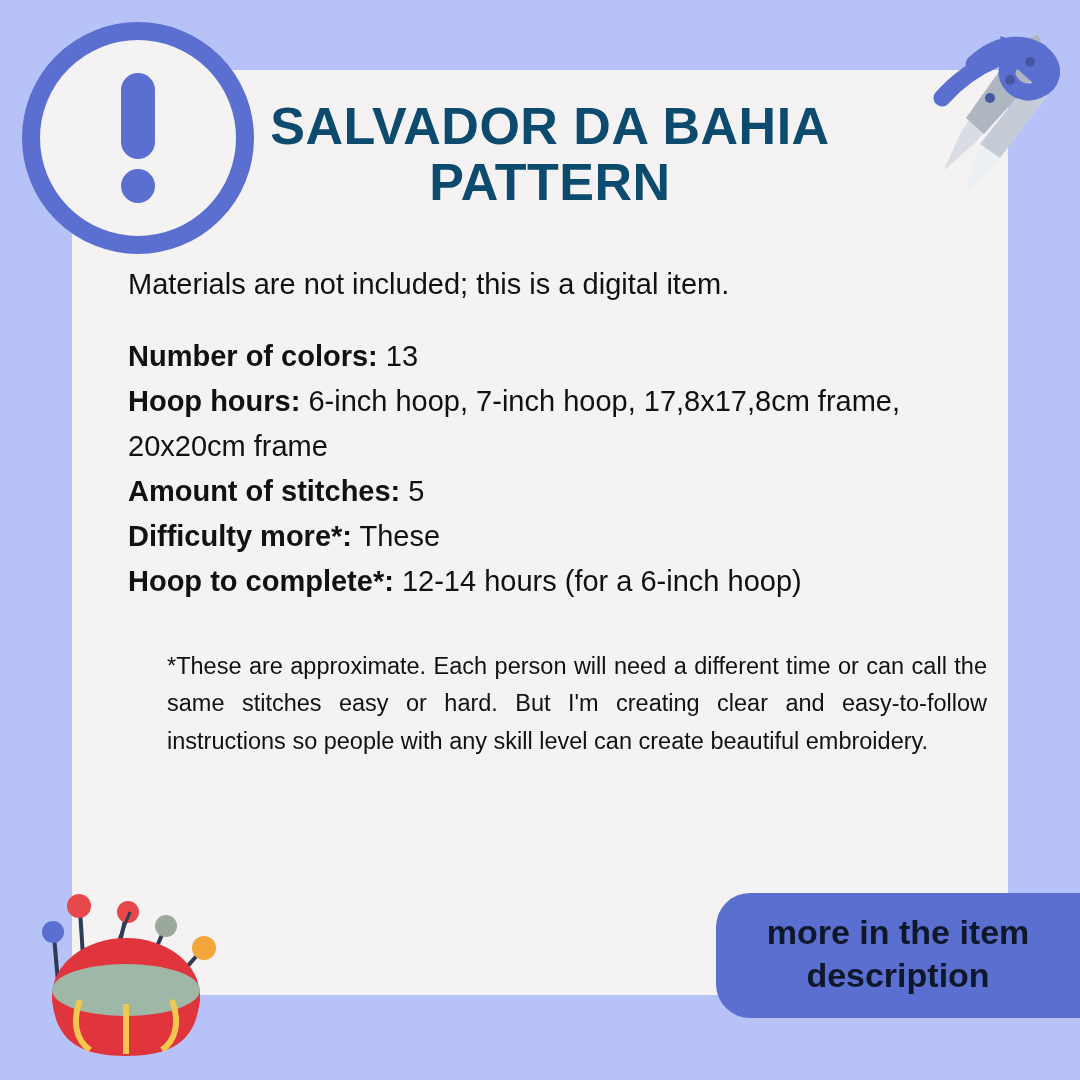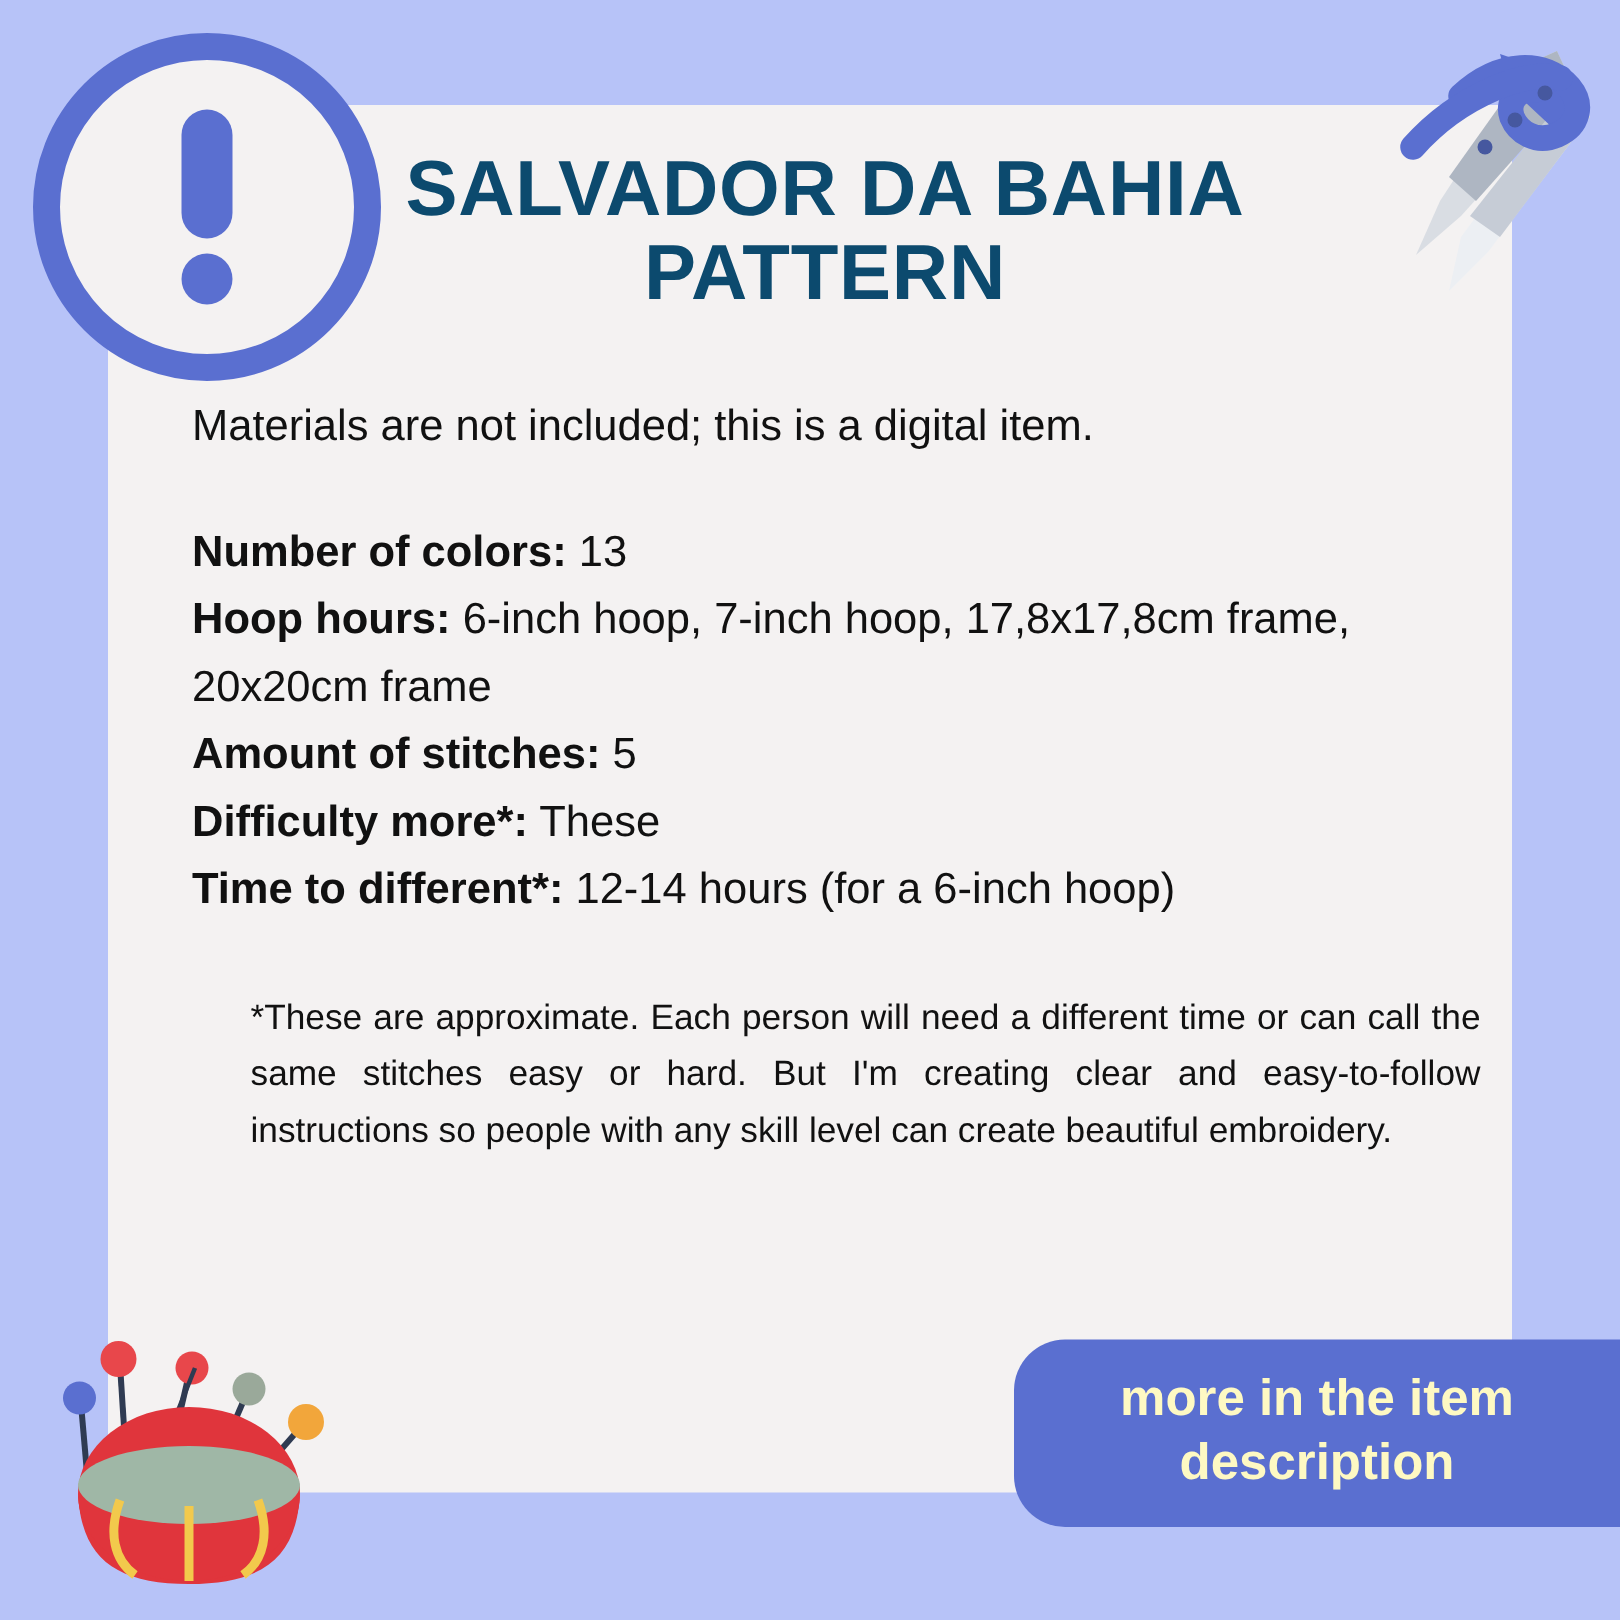--- a/index.html
+++ b/index.html
@@ -84,46 +84,46 @@
   
   .content {
     position: absolute;
     left: 128px; top: 265px;
     width: 830px;
     color: #111111;
   }
   .lead {
     font-size: 29px;
     line-height: 1.35;
-    margin-bottom: 42px;
+    margin-bottom: 30px;
   }
   .specs {
     font-size: 29px;
     line-height: 1.55;
     margin-bottom: 44px;
   }
   .specs b { font-weight: bold; }
   .note {
     font-size: 23.5px;
     line-height: 1.6;
     text-align: justify;
     width: 820px;
     margin-left: 39px;
   }
 
   
   .cta {
     position: absolute;
     right: 0px; bottom: 62px;
-    width: 404px;
+    width: 364px;
     padding: 18px 30px 22px 30px;
     background: #5a6fd0;
     border-top-left-radius: 34px;
     border-bottom-left-radius: 34px;
-    color: #fef9c3;
+    color: #0f172a;
     font-weight: bold;
     font-size: 34px;
     line-height: 1.25;
     text-align: center;
   }
 </style>
 </head>
 <body>
 
 <div class="card"></div>
@@ -200,21 +200,21 @@
     </div>
     <div>
       <b>Amount of stitches:</b>
       <span>5</span>
     </div>
     <div>
       <b>Difficulty more*:</b>
       <span>These</span>
     </div>
     <div>
-      <b>Time to different*:</b>
+      <b>Hoop to complete*:</b>
       <span>12-14 hours (for a 6-inch hoop)</span>
     </div>
   </div>
 
   <p class="note">*These are approximate. Each person will need a different time or can call the same stitches easy or hard. But I'm creating clear and easy-to-follow instructions so people with any skill level can create beautiful embroidery.</p>
 </div>
 
 <div class="cta">
   <div>more in the item</div>
   <div>description</div>

